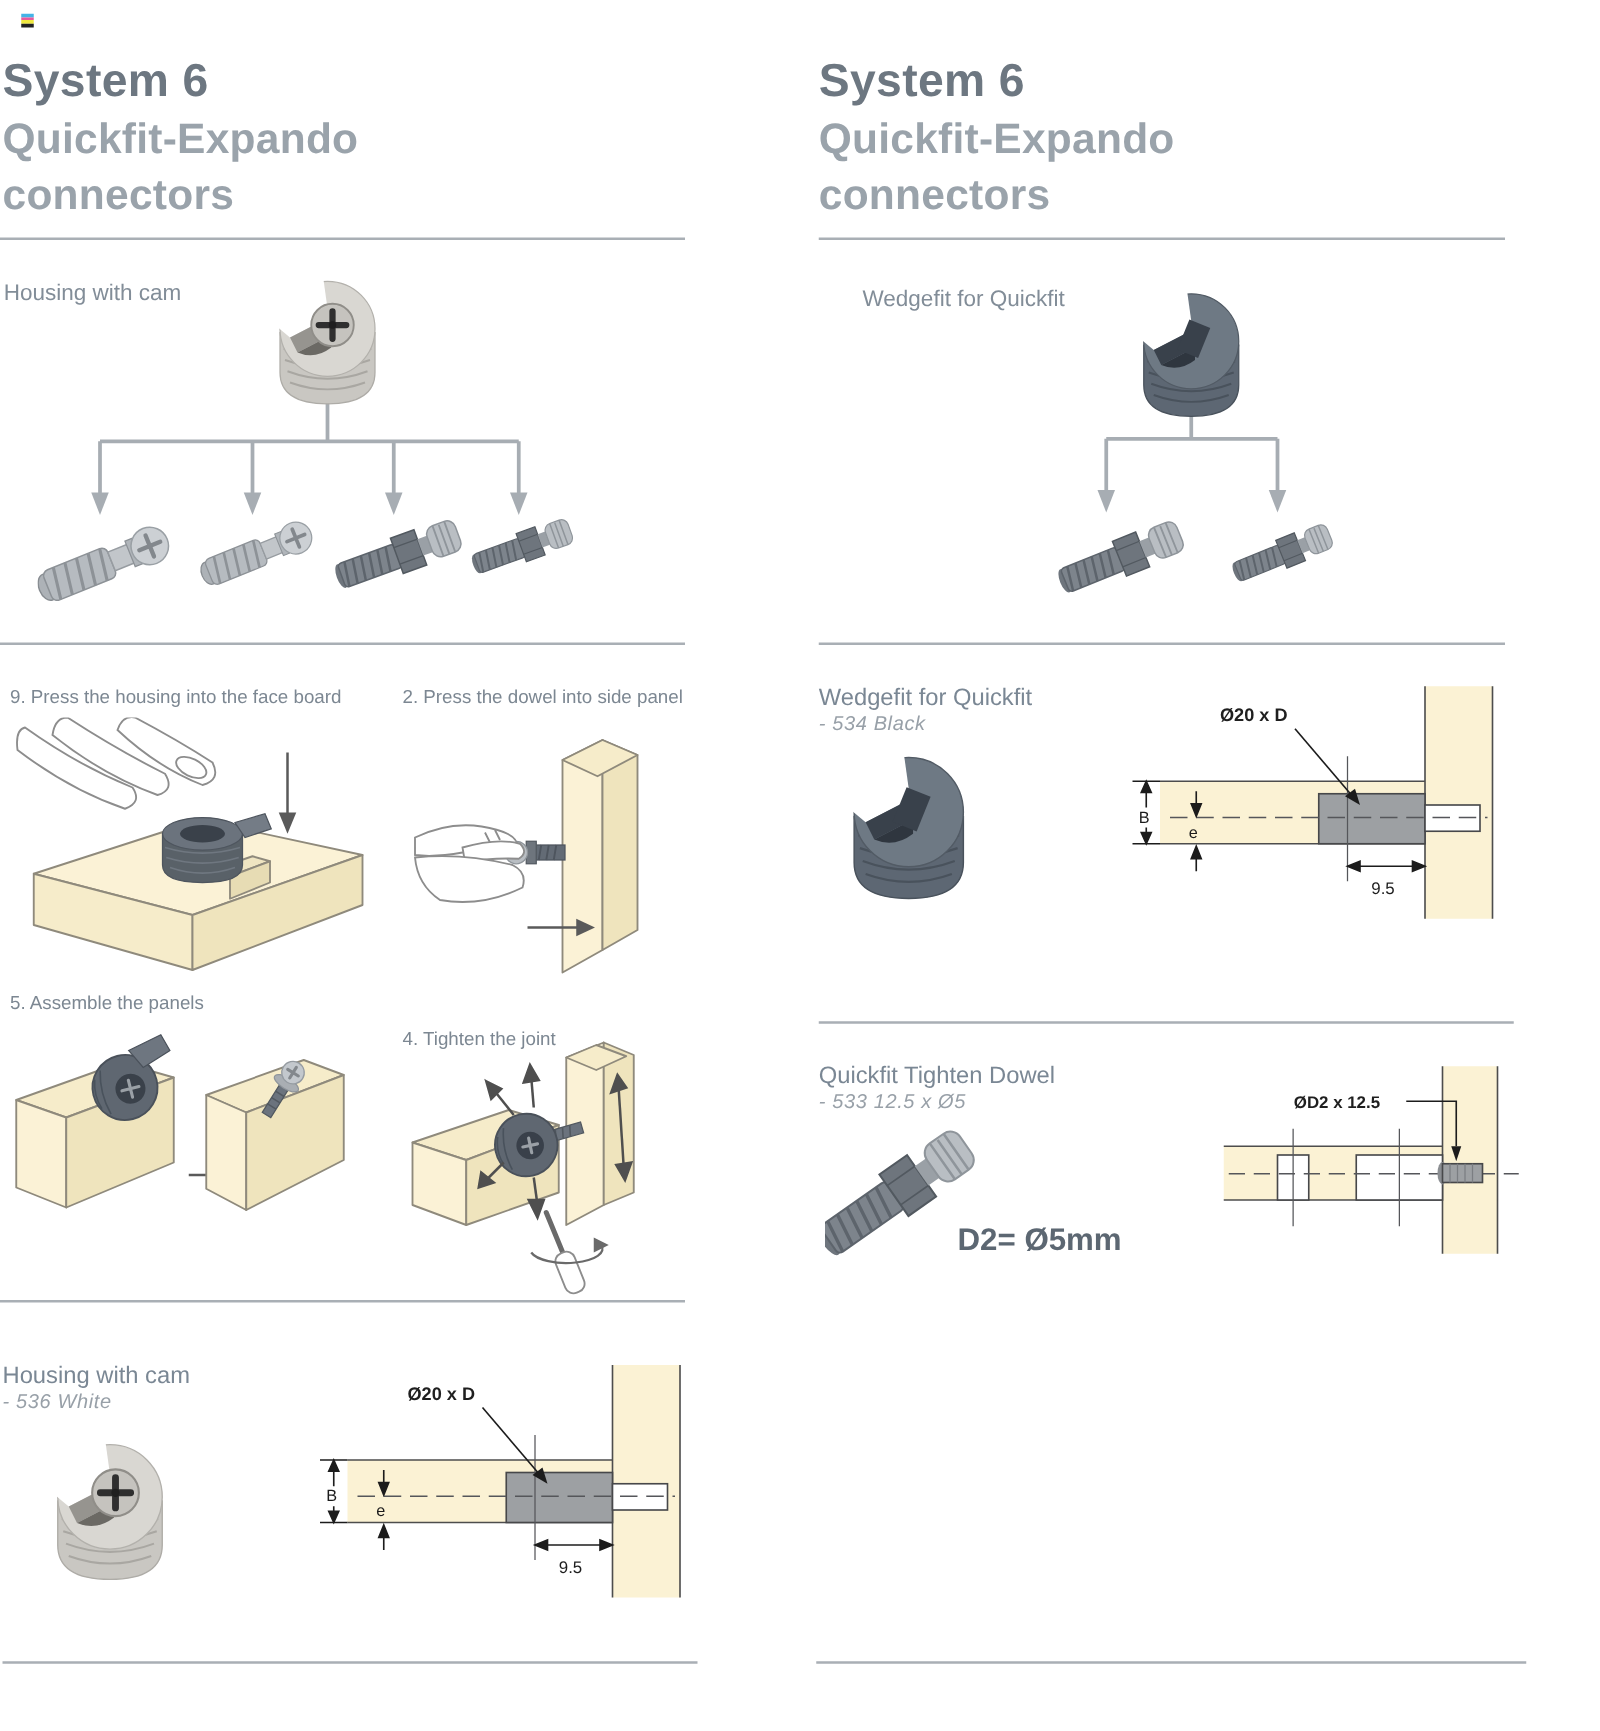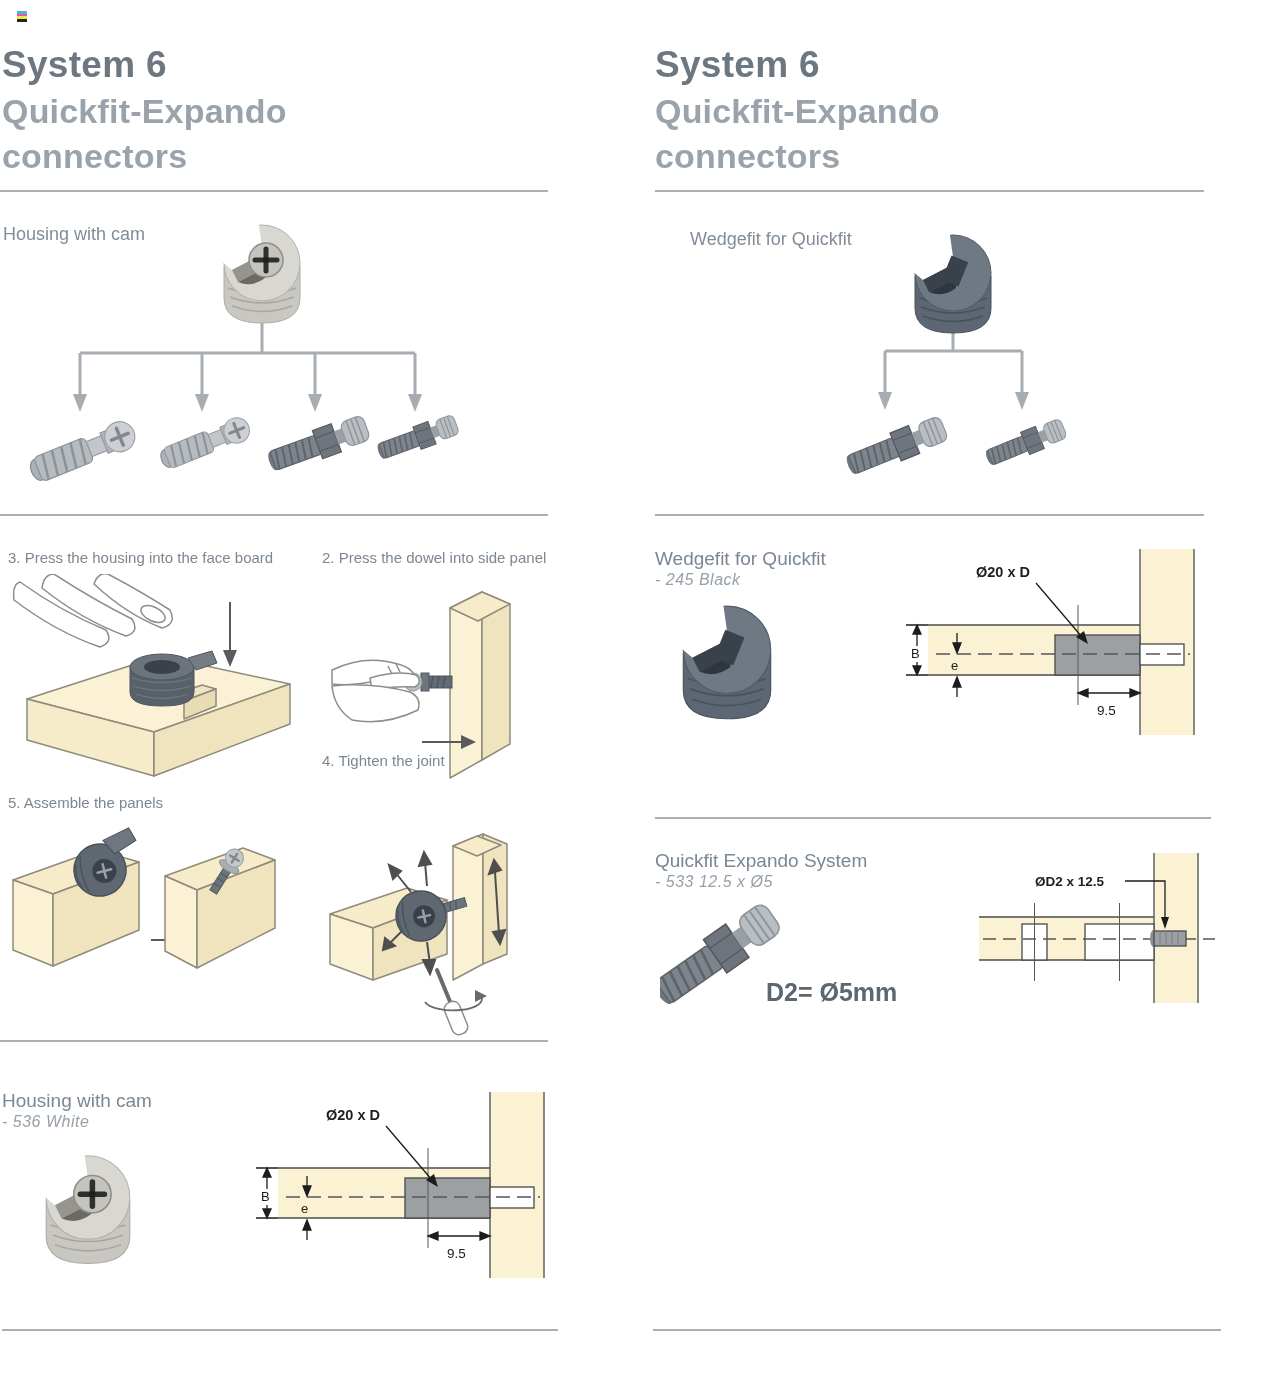--- a/index.html
+++ b/index.html
@@ -102,21 +102,21 @@
     <g transform="translate(295,226) rotate(-20)">
         <use href="#bolt-dowel"></use>
       </g>
     <g transform="translate(393,220) rotate(-20) scale(0.8)">
         <use href="#bolt-dowel"></use>
       </g>
   </svg>
 
   <div class="rule" style="left:0;top:514px;width:548px"></div>
 
-  <div class="abs step-label" style="left:8px;top:549px">3. Press the housing into the face board</div>
+  <div class="abs step-label" style="left:8px;top:549px">9. Press the housing into the face board</div>
   <div class="abs step-label" style="left:322px;top:549px">2. Press the dowel into side panel</div>
 
   <svg class="abs" style="left:12px;top:574px" width="285" height="212" viewBox="0 0 285 212">
     <g stroke="#8f8a7c" stroke-width="1.5" stroke-linejoin="round">
       <polygon points="15,125 148,82 278,110 142,158" fill="#fbf2d6"></polygon>
       <polygon points="15,125 142,158 142,202 15,166" fill="#f6ecca"></polygon>
       <polygon points="142,158 278,110 278,150 142,202" fill="#efe4bd"></polygon>
       <polygon points="158,122 190,111 204,115 172,127" fill="#efe5c2"></polygon>
       <polygon points="172,127 204,115 204,132 172,145" fill="#e7dcb4"></polygon>
     </g>
@@ -157,21 +157,21 @@
       <path d="M2,112 Q40,108 80,118 Q92,124 88,136 Q55,152 22,146 Q4,134 2,112 Z"></path>
       <path d="M58,92 l4,8 M66,90 l4,8" fill="none"></path>
     </g>
     <g>
       <line x1="92" y1="168" x2="134" y2="168" stroke="#5a5a5a" stroke-width="2"></line>
       <polygon points="131,161 131,175 146,168" fill="#5a5a5a"></polygon>
     </g>
   </svg>
 
   <div class="abs step-label" style="left:8px;top:794px">5. Assemble the panels</div>
-  <div class="abs step-label" style="left:322px;top:752px">4. Tighten the joint</div>
+  <div class="abs step-label" style="left:322px;top:823px">4. Tighten the joint</div>
 
   <svg class="abs" style="left:5px;top:818px" width="272" height="202" viewBox="0 0 272 202">
     <g stroke="#8f8a7c" stroke-width="1.5" stroke-linejoin="round">
       <polygon points="8,62 92,32 134,44 48,76" fill="#f6ecca"></polygon>
       <polygon points="8,62 48,76 48,148 8,132" fill="#fbf2d6"></polygon>
       <polygon points="48,76 134,44 134,112 48,148" fill="#efe4bd"></polygon>
     </g>
     <g transform="translate(95,52) rotate(-14)">
       <circle cx="0" cy="0" r="26" fill="#5f6771" stroke="#4a515a" stroke-width="1.5"></circle>
       <path d="M-22,-12 Q-26,0 -22,12 M-16,-18 Q-21,0 -16,18" stroke="#49525c" stroke-width="1.3" fill="none"></path>
@@ -313,21 +313,21 @@
         <use href="#bolt-dowel"></use>
       </g>
     <g transform="translate(196,215) rotate(-22) scale(0.8)">
         <use href="#bolt-dowel"></use>
       </g>
   </svg>
 
   <div class="rule" style="left:655px;top:514px;width:549px"></div>
 
   <div class="abs prod-name" style="left:655px;top:548px">Wedgefit for Quickfit</div>
-  <div class="abs prod-code" style="left:655px;top:571px">- 245  Black</div>
+  <div class="abs prod-code" style="left:655px;top:571px">- 534  Black</div>
 
   <svg class="abs" style="left:658px;top:598px" width="145" height="135" viewBox="0 0 145 135">
     <g transform="scale(1.15)">
         <use href="#housing-dark"></use>
       </g>
   </svg>
 
   <svg class="abs" style="left:900px;top:545px" width="305" height="228" viewBox="0 0 305 228">
     <rect x="28" y="80" width="212" height="50" fill="#fbf2d4"></rect>
     <rect x="240" y="4" width="54" height="186" fill="#fbf2d4"></rect>
@@ -362,21 +362,21 @@
     </g>
     <g>
       <text x="76" y="32" font-size="14.5" font-weight="600" fill="#1f1f1f">Ø20 x D</text>
       <line x1="136" y1="38" x2="182" y2="92" stroke="#1c1c1c" stroke-width="1.3"></line>
       <polygon points="176,92 184,86 188,99" fill="#1c1c1c"></polygon>
     </g>
   </svg>
 
   <div class="rule" style="left:655px;top:817px;width:556px"></div>
 
-  <div class="abs prod-name" style="left:655px;top:850px">Quickfit Expando System</div>
+  <div class="abs prod-name" style="left:655px;top:850px">Quickfit Tighten Dowel</div>
   <div class="abs prod-code" style="left:655px;top:873px">- 533  12.5 x Ø5</div>
 
   <svg class="abs" style="left:660px;top:892px" width="135" height="120" viewBox="0 0 135 120">
     <g transform="translate(64,58) rotate(-35) scale(1.35)">
         <use href="#bolt-dowel"></use>
       </g>
   </svg>
 
   <div class="abs note" style="left:766px;top:978px">D2= Ø5mm</div>
 

